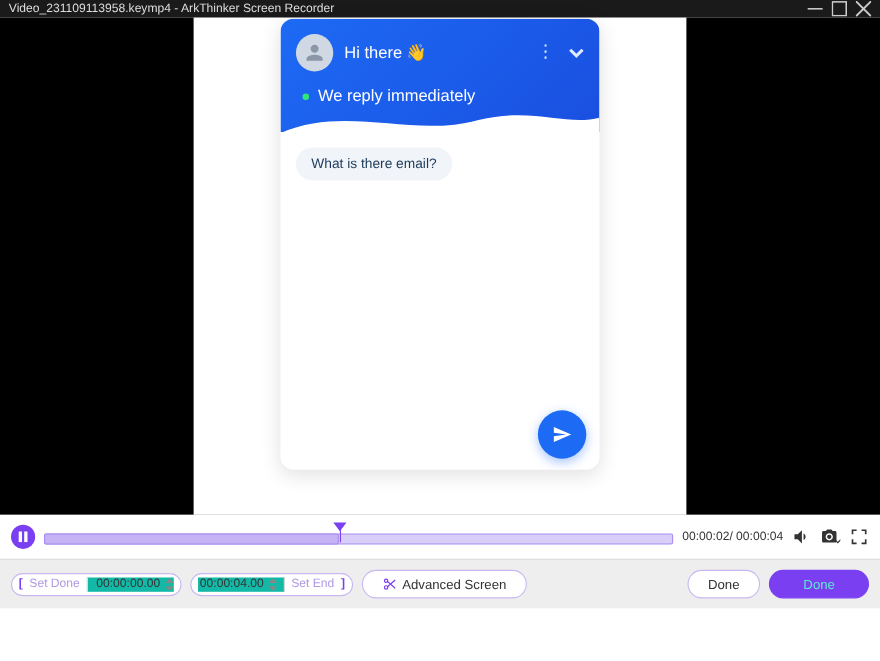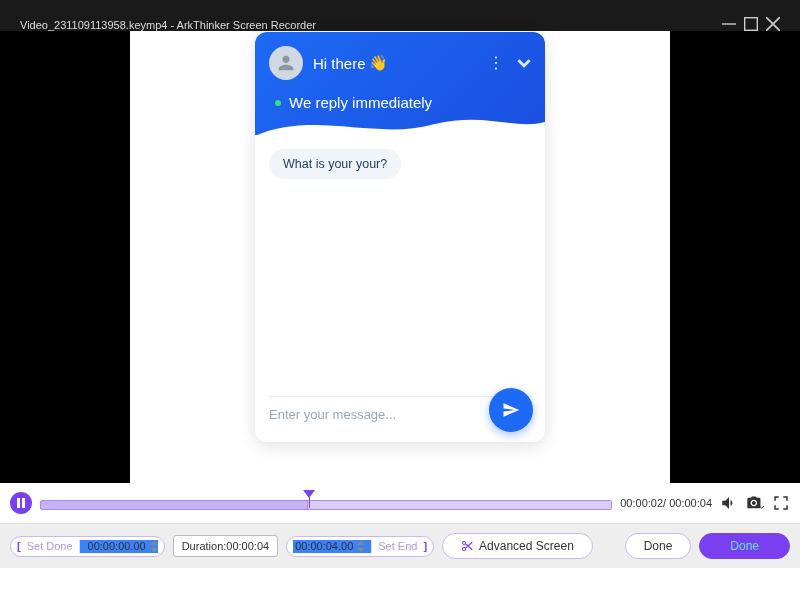--- a/index.html
+++ b/index.html
@@ -1,25 +1,25 @@
 <!DOCTYPE html>
 <html><head>
 <meta charset="utf-8">
 <style>
 * { margin: 0; padding: 0; box-sizing: border-box; }
 body { font-family: "Segoe UI", Arial, sans-serif; background: #fff; width: 800px; height: 601px; overflow: hidden; }
 
 
-.titlebar { background: #1a1a1a; color: #ddd; height: 31px; display: flex; align-items: flex-end; padding: 0 20px; font-size: 11px; }
+.titlebar { background: #1a1a1a; color: #ddd; height: 16px; display: flex; align-items: center; padding: 0 8px; font-size: 11px; }
 .titlebar-text { flex: 1; }
 .titlebar-ctrl { width: 14px; height: 14px; margin-left: 8px; display: flex; align-items: center; justify-content: center; cursor: pointer; color: #ccc; }
 
 
 .video-area { background: #000; height: 452px; display: flex; align-items: center; justify-content: center; }
-.video-content { background: #fff; width: 540px; height: 100%; display: flex; align-items: flex-start; justify-content: center; padding-top: 1px; }
+.video-content { background: #fff; width: 448px; height: 100%; display: flex; align-items: flex-start; justify-content: center; padding-top: 1px; }
 
 
 .chat-widget { width: 290px; height: 410px; border-radius: 12px; background: #fff; box-shadow: 0 4px 18px rgba(0,0,0,0.12); display: flex; flex-direction: column; overflow: hidden; position: relative; }
 .chat-header { background: linear-gradient(135deg, #1d6af5 0%, #1a4fe0 100%); color: #fff; padding: 14px 14px 24px 14px; position: relative; }
 .chat-header-row { display: flex; align-items: center; gap: 10px; }
 .avatar { width: 34px; height: 34px; border-radius: 50%; background: #cfd8e3; display: flex; align-items: center; justify-content: center; }
 .avatar svg { width: 22px; height: 22px; fill: #8a97a8; }
 .greet { font-size: 15px; font-weight: 500; display: flex; align-items: center; gap: 4px; }
 .header-actions { margin-left: auto; display: flex; align-items: center; gap: 12px; color: #dfeaff; }
 .dots { font-size: 16px; line-height: 1; letter-spacing: 1px; cursor: pointer; }
@@ -58,21 +58,21 @@
 .playhead-line { position: absolute; top: 2px; width: 1px; height: 12px; background: #7b3ff2; margin-left: 47%; }
 .time-text { font-size: 11px; color: #333; white-space: nowrap; }
 .ctrl-icon { width: 18px; height: 18px; color: #333; cursor: pointer; display: flex; align-items: center; justify-content: center; }
 .ctrl-icon svg { width: 100%; height: 100%; fill: #333; }
 
 
 .controls-row { background: #eee; padding: 8px 10px; display: flex; align-items: center; gap: 8px; height: 45px; border-top: 1px solid #ddd; }
 .set-box { display: flex; align-items: center; border: 1px solid #c9b9f0; border-radius: 13px; padding: 3px 6px; font-size: 11px; color: #7b3ff2; gap: 6px; background: #fff; }
 .set-box-inner { color: #b099e4; }
 .bracket { color: #7b3ff2; font-weight: bold; }
-.num-input { display: flex; align-items: center; gap: 2px; background: #3b82f6; }
+.num-input { display: flex; align-items: center; gap: 2px; background: #14b8a6; }
 .num-val { font-size: 11px; color: #333; padding: 0 2px; }
 .spinner { display: flex; flex-direction: column; gap: 1px; }
 .spin-btn { width: 8px; height: 6px; display: flex; align-items: center; justify-content: center; cursor: pointer; }
 .spin-btn svg { width: 8px; height: 4px; fill: #888; }
 .dur-box { font-size: 11px; color: #333; border: 1px solid #bbb; border-radius: 3px; padding: 4px 8px; background: #fff; }
 .pill-btn { border: 1px solid #c9b9f0; border-radius: 14px; padding: 5px 18px; font-size: 12px; color: #333; background: #fff; cursor: pointer; display: flex; align-items: center; gap: 6px; }
 .pill-btn.primary { background: #7b3ff2; color: #5eead4; border-color: #7b3ff2; padding: 5px 30px; }
 .trim-icon { width: 12px; height: 12px; }
 .trim-icon svg { width: 100%; height: 100%; fill: none; stroke: #7b3ff2; stroke-width: 1.5; }
 .spacer { flex: 1; }
@@ -128,24 +128,23 @@
           <span class="dot-green"></span>
           <span>We reply immediately</span>
         </div>
         <div class="wave-divider">
           <svg viewBox="0 0 290 20" preserveAspectRatio="none">
               <path d="M0 20 C 60 -6 120 25 180 8 C 230 -4 260 14 290 6 L290 20 Z" fill="#fff"></path>
             </svg>
         </div>
       </div>
       <div class="chat-body">
-        <div class="bubble">What is your your?</div>
+        <div class="bubble">What is there email?</div>
       </div>
       <div class="chat-footer">
-        <div class="msg-input">Enter your message...</div>
         <div class="send-fab">
           <svg viewBox="0 0 24 24">
               <path d="M2 21l21-9L2 3v7l15 2-15 2z"></path>
             </svg>
         </div>
       </div>
     </div>
   </div>
 </div>
 
@@ -196,23 +195,20 @@
               <path d="M0 4 L4 0 L8 4"></path>
             </svg>
           </div>
         <div class="spin-btn">
             <svg viewBox="0 0 8 4">
               <path d="M0 0 L4 4 L8 0"></path>
             </svg>
           </div>
       </div>
     </div>
-  </div>
-  <div class="dur-box">
-    <span>Duration:</span><span>00:00:04</span>
   </div>
   <div class="set-box">
     <div class="num-input" style="border-right:1px solid #ddd;padding-right:6px">
       <span class="num-val">00:00:04.00</span>
       <div class="spinner">
         <div class="spin-btn">
             <svg viewBox="0 0 8 4">
               <path d="M0 4 L4 0 L8 4"></path>
             </svg>
           </div>

